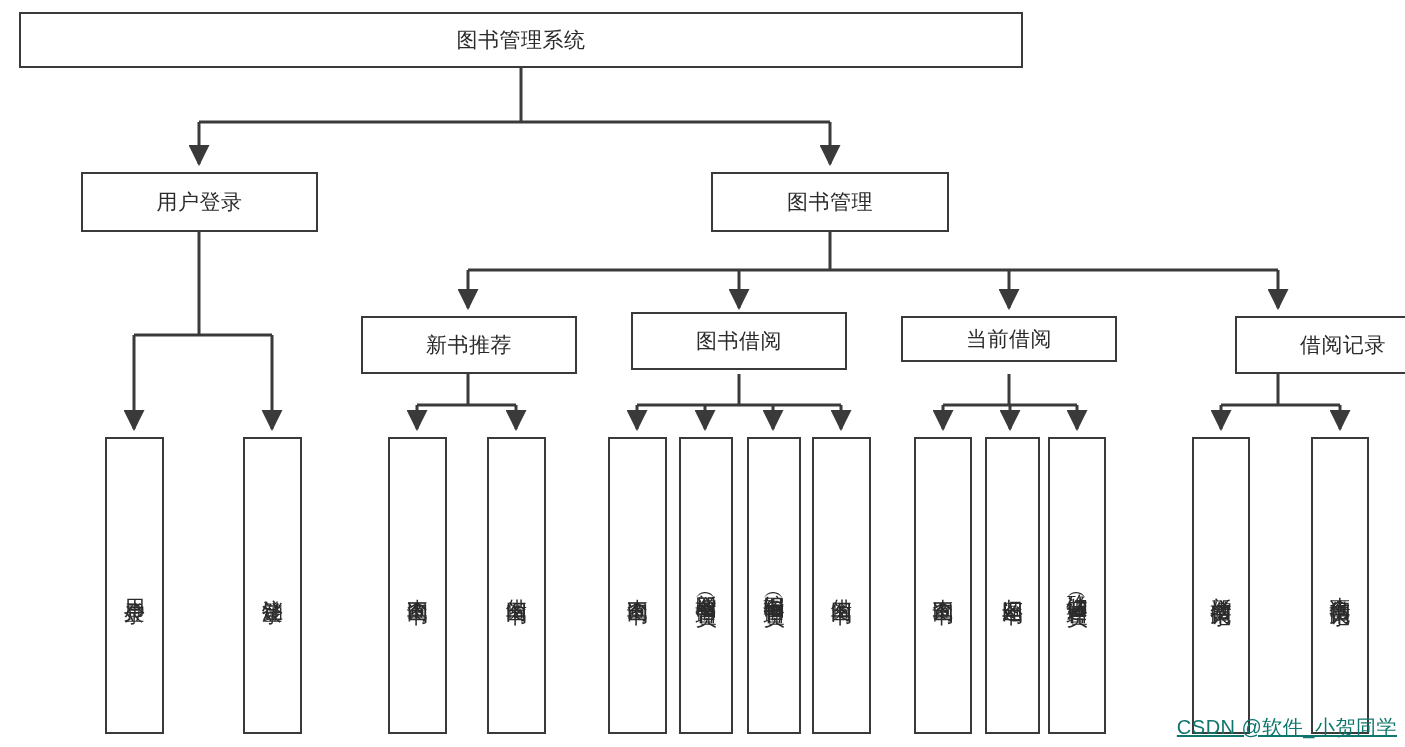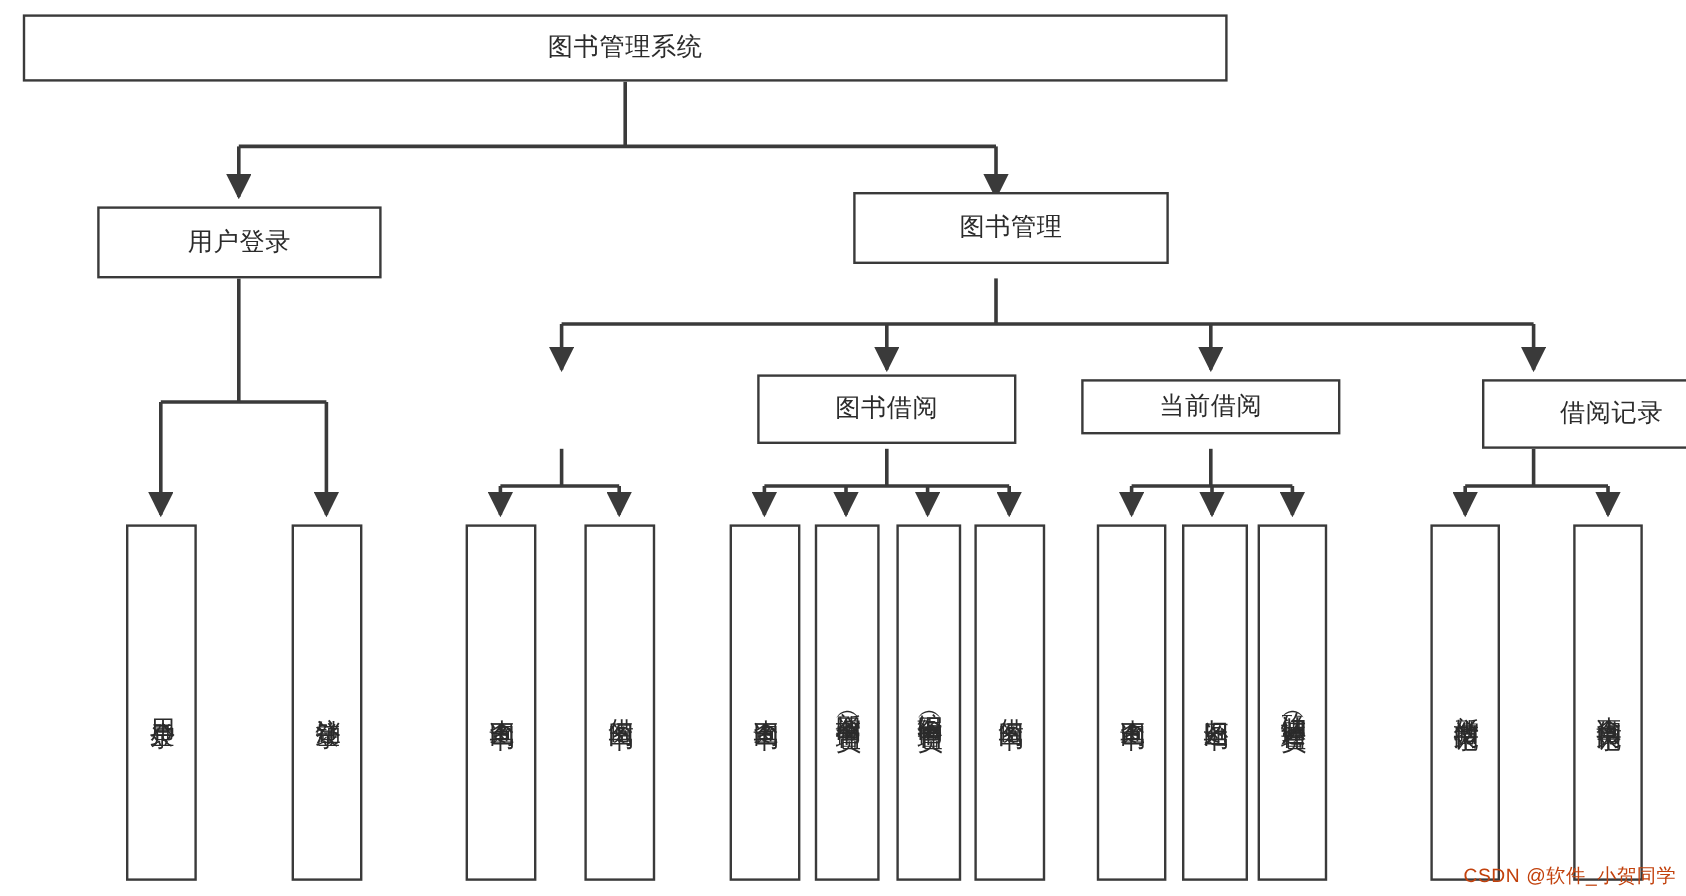--- a/index.html
+++ b/index.html
@@ -52,25 +52,26 @@
     text-orientation: upright;
     font-size: 21px;
     letter-spacing: 2px;
     line-height: 1.05;
     max-height: 280px;
   }
   #watermark {
     position: absolute;
     right: 8px;
     bottom: 6px;
-    font-size: 16px;
-    color: #c2410c;
+    font-size: 20px;
+    color: #0f766e;
     letter-spacing: 0.5px;
     white-space: nowrap;
     pointer-events: none;
+    text-decoration: underline;
   }
 </style>
 </head>
 <body>
 
 <div id="canvas">
 
   <svg id="edges" viewBox="0 0 1405 747" xmlns="http://www.w3.org/2000/svg">
     <defs>
       <marker id="arrow" viewBox="0 0 10 10" refX="9" refY="5" markerWidth="7" markerHeight="7" orient="auto-start-reverse">
@@ -121,24 +122,27 @@
     </g>
   </svg>
 
   <div class="node horiz" style="left:19px; top:12px; width:1004px; height:56px;">
     <span class="node-label">图书管理系统</span>
   </div>
 
   <div class="node horiz" style="left:81px; top:172px; width:237px; height:60px;">
     <span class="node-label">用户登录</span>
   </div>
-  <div class="node horiz" style="left:711px; top:160px; width:263px; height:60px;">
+  <div class="node horiz" style="left:711px; top:172px; width:238px; height:60px;">
     <span class="node-label">图书管理</span>
   </div>
 
+  <div class="node horiz" style="left:361px; top:316px; width:216px; height:58px;">
+    <span class="node-label">新书推荐</span>
+  </div>
   <div class="node horiz" style="left:631px; top:312px; width:216px; height:58px;">
     <span class="node-label">图书借阅</span>
   </div>
   <div class="node horiz" style="left:901px; top:316px; width:216px; height:46px;">
     <span class="node-label">当前借阅</span>
   </div>
   <div class="node horiz" style="left:1235px; top:316px; width:216px; height:58px;">
     <span class="node-label">借阅记录</span>
   </div>
 

